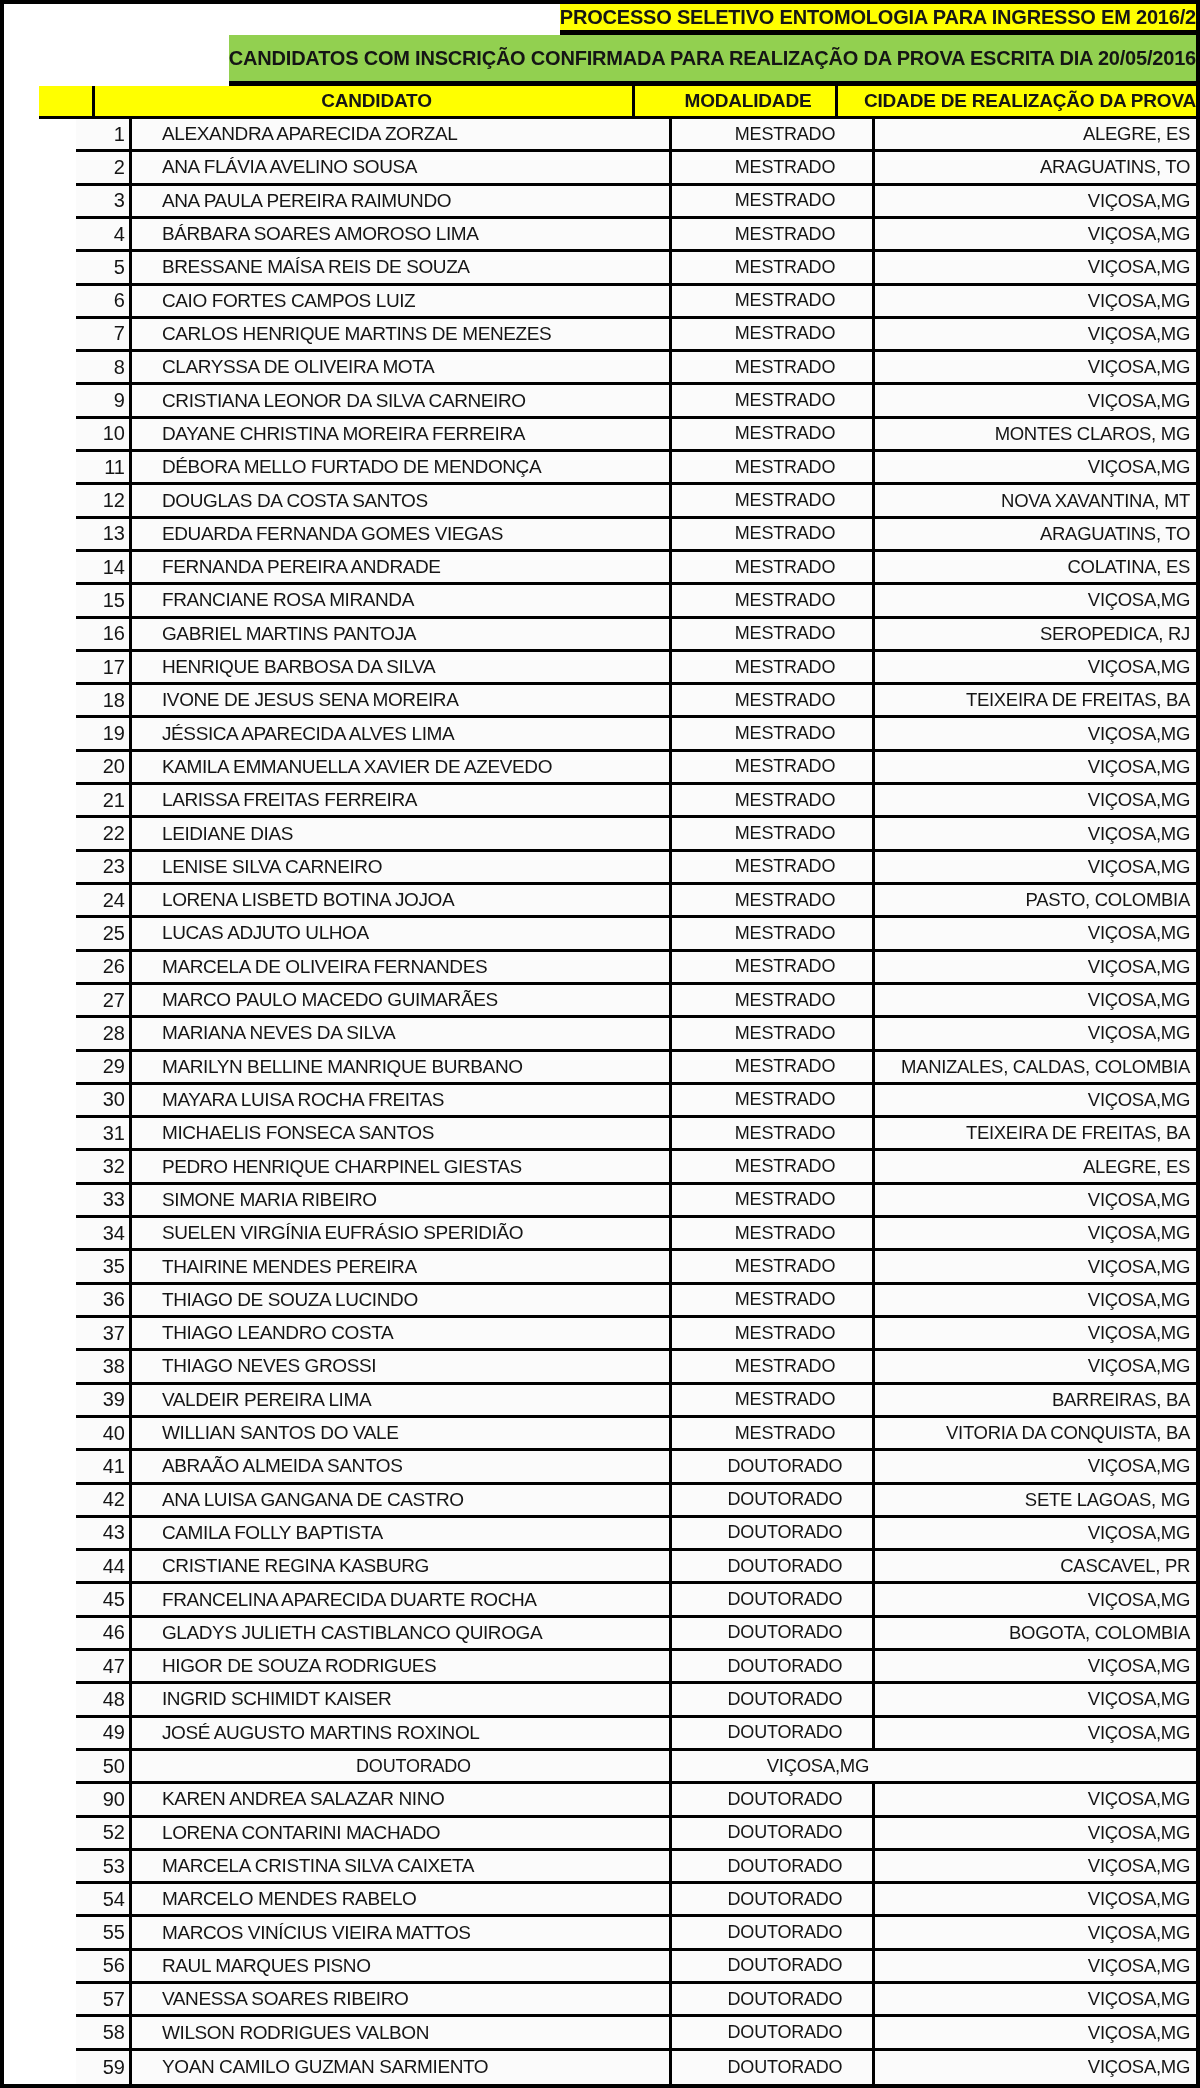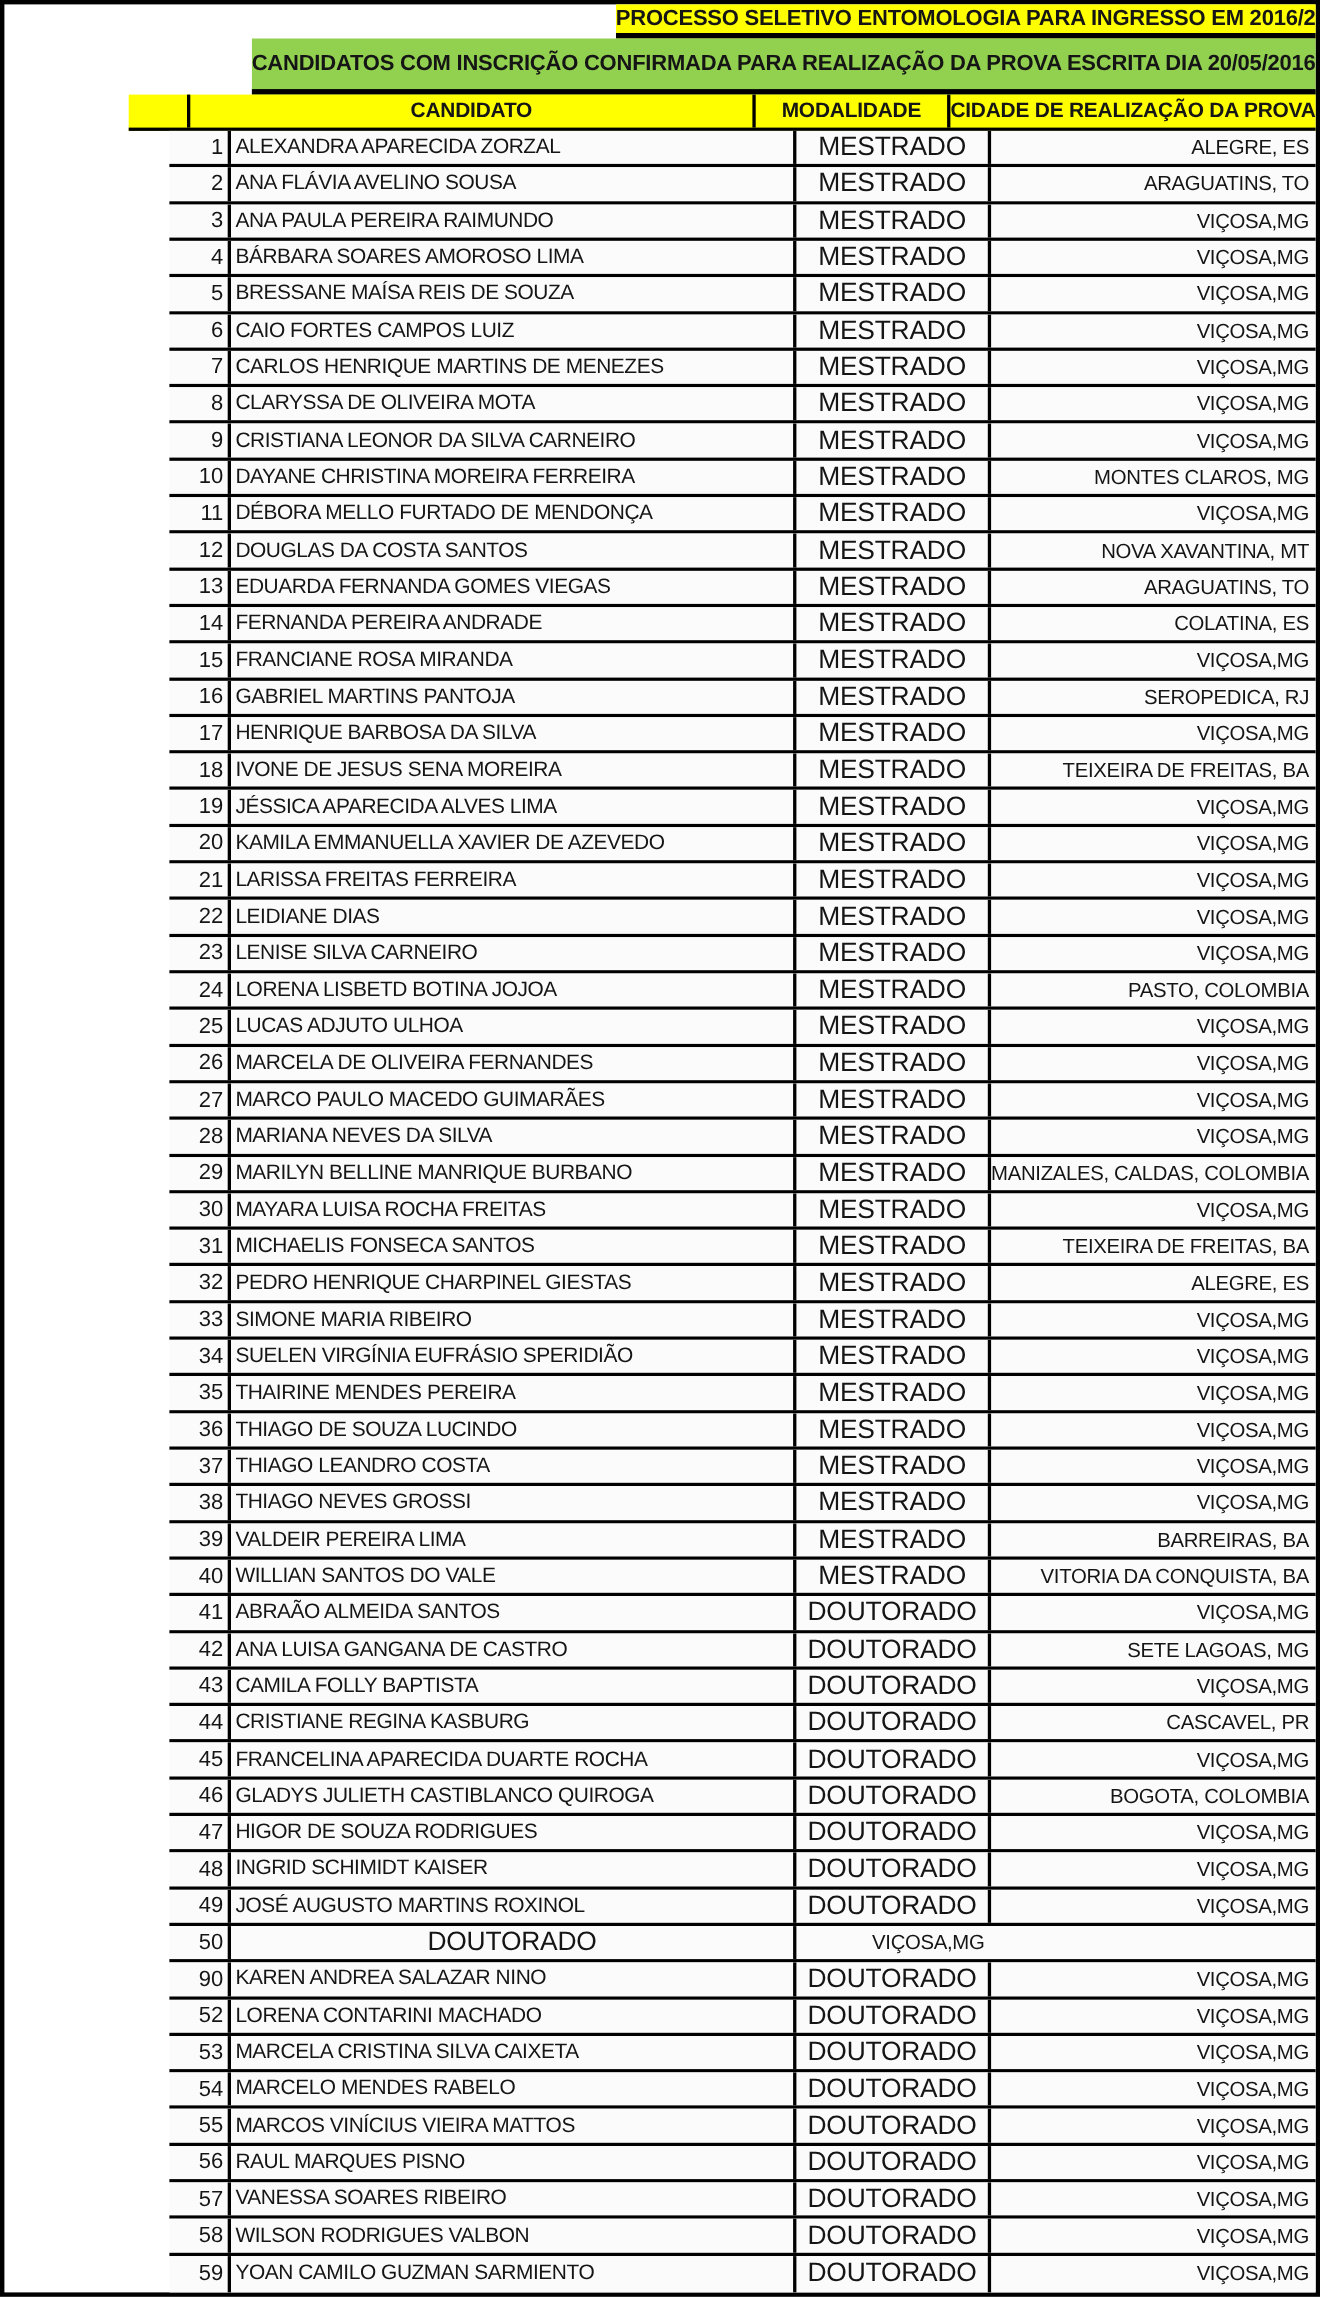--- a/index.html
+++ b/index.html
@@ -29,42 +29,42 @@
     height:31px;background:var(--title-bg);
     border-bottom:5px solid var(--border);
     font-size:20px;letter-spacing:-0.2px;
   }
   .band-subtitle{
     height:51px;background:var(--subtitle-bg);
     border-bottom:5px solid var(--border);
     font-size:20px;letter-spacing:-0.2px;
   }
   .grid-cols{
-    display:grid;grid-template-columns:56px 514px 177px 1fr;
+    display:grid;grid-template-columns:56px 514px 177px 1fr;gap:26px;
   }
   .header-row{
     flex:0 0 auto;height:33px;background:var(--header-bg);
     border-bottom:3px solid var(--border);
     font-weight:bold;font-size:19px;letter-spacing:-0.2px;
   }
   .header-row .cell{justify-content:center;}
   #rows{flex:1 1 auto;display:grid;grid-auto-rows:1fr;}
   .row{
     border-bottom:3px solid var(--border);
     background:var(--row-bg);
   }
   .row:last-child{border-bottom:none;}
   .cell{
     display:flex;align-items:center;overflow:hidden;white-space:nowrap;
     min-width:0;
   }
   .v-div{border-right:3px solid var(--border);}
   .c-num{justify-content:flex-end;padding-right:4px;font-size:20px;}
   .c-name{justify-content:flex-start;padding-left:4px;font-size:19px;letter-spacing:-0.4px;}
-  .c-mod{justify-content:center;font-size:24px;letter-spacing:-0.2px;}
+  .c-mod{justify-content:center;font-size:18px;letter-spacing:-0.2px;}
   .c-city{justify-content:flex-end;padding-right:6px;font-size:18.5px;letter-spacing:-0.3px;}
 </style>
 </head>
 <body>
 
 <div class="table">
   <div class="band band-title">
     <span>PROCESSO SELETIVO ENTOMOLOGIA PARA INGRESSO EM 2016/2</span>
   </div>
   <div class="band band-subtitle">

